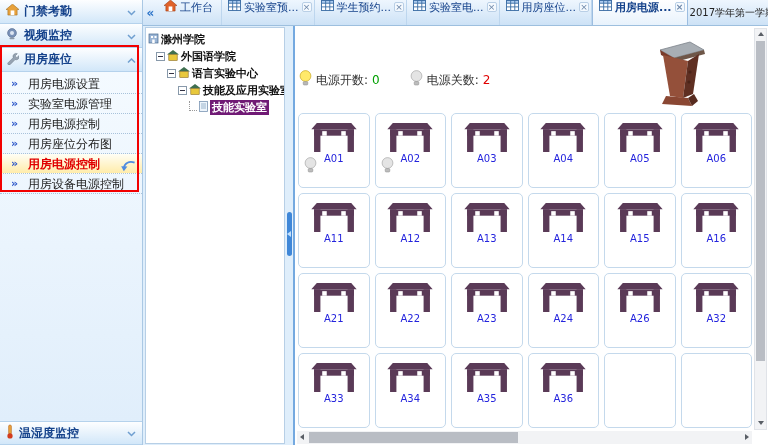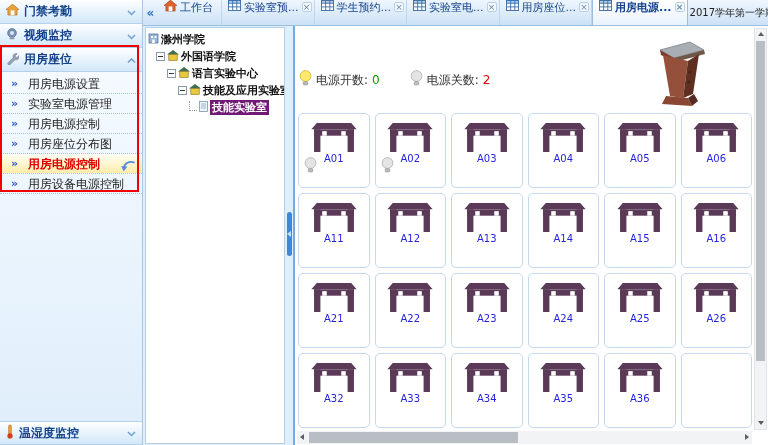--- a/index.html
+++ b/index.html
@@ -573,34 +573,20 @@
     <svg class="desk" viewBox="0 0 50 32">
       <g fill="#5a3a57">
         <polygon points="6,0 44,0 50,7 0,7"></polygon>
         <rect x="3" y="7" width="44" height="7"></rect>
         <rect x="3" y="7" width="7" height="25"></rect>
         <rect x="40" y="7" width="7" height="25"></rect>
       </g>
       <rect x="12" y="9" width="5" height="5" fill="#fff"></rect>
       <rect x="33" y="9" width="5" height="5" fill="#fff"></rect>
     </svg>
-    <span class="seat-label">A25</span>
-
-  </div>
-            <div class="cell">
-    <svg class="desk" viewBox="0 0 50 32">
-      <g fill="#5a3a57">
-        <polygon points="6,0 44,0 50,7 0,7"></polygon>
-        <rect x="3" y="7" width="44" height="7"></rect>
-        <rect x="3" y="7" width="7" height="25"></rect>
-        <rect x="40" y="7" width="7" height="25"></rect>
-      </g>
-      <rect x="12" y="9" width="5" height="5" fill="#fff"></rect>
-      <rect x="33" y="9" width="5" height="5" fill="#fff"></rect>
-    </svg>
     <span class="seat-label">A26</span>
 
   </div>
             <div class="cell">
     <svg class="desk" viewBox="0 0 50 32">
       <g fill="#5a3a57">
         <polygon points="6,0 44,0 50,7 0,7"></polygon>
         <rect x="3" y="7" width="44" height="7"></rect>
         <rect x="3" y="7" width="7" height="25"></rect>
         <rect x="40" y="7" width="7" height="25"></rect>

